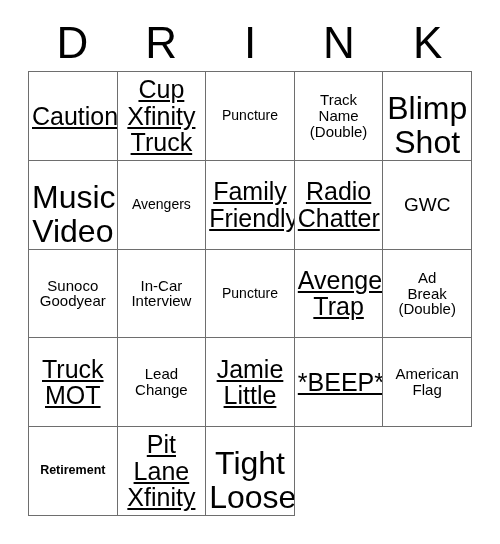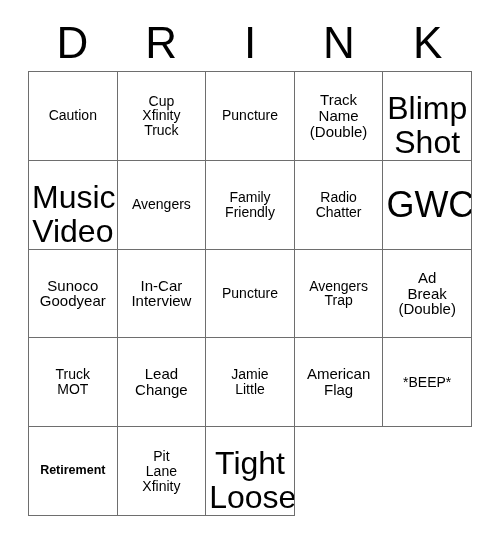--- a/index.html
+++ b/index.html
@@ -74,23 +74,23 @@
   }
   .cell-text {
     display: block;
     width: 100%;
     line-height: 1.06;
     white-space: pre-line;
     word-break: normal;
   }
 
   
-  .fs-xl  { font-size: 36px; }
+  .fs-xl  { font-size: 19px; }
   .fs-lg  { font-size: 32px; margin-top: 20px; }
-  .fs-md  { font-size: 14px; }
+  .fs-md  { font-size: 25px; text-decoration: underline; }
   .fs-sm  { font-size: 15px; }
   .fs-xs  { font-size: 14px; }
   .fs-xxs { font-size: 12.5px; font-weight: bold; }
 </style>
 </head>
 <body>
 
 <div id="card">
 
   <div id="header-row">
@@ -171,25 +171,25 @@
     <div class="cell">
         <span class="cell-text fs-sm">Lead
 Change</span>
       </div>
     <div class="cell">
         <span class="cell-text fs-md">Jamie
 Little</span>
       </div>
 
     <div class="cell">
+        <span class="cell-text fs-md">*BEEP*</span>
+      </div>
+    <div class="cell">
         <span class="cell-text fs-sm">American
 Flag</span>
-      </div>
-    <div class="cell">
-        <span class="cell-text fs-md">*BEEP*</span>
       </div>
     <div class="cell">
         <span class="cell-text fs-xxs">Retirement</span>
       </div>
     <div class="cell">
         <span class="cell-text fs-md">Pit
 Lane
 Xfinity</span>
       </div>
     <div class="cell">

